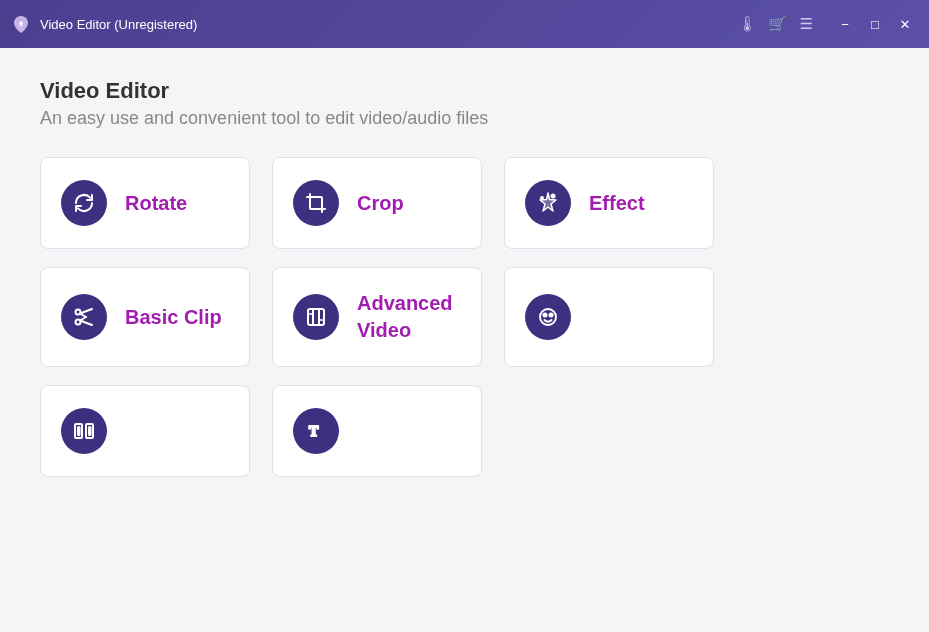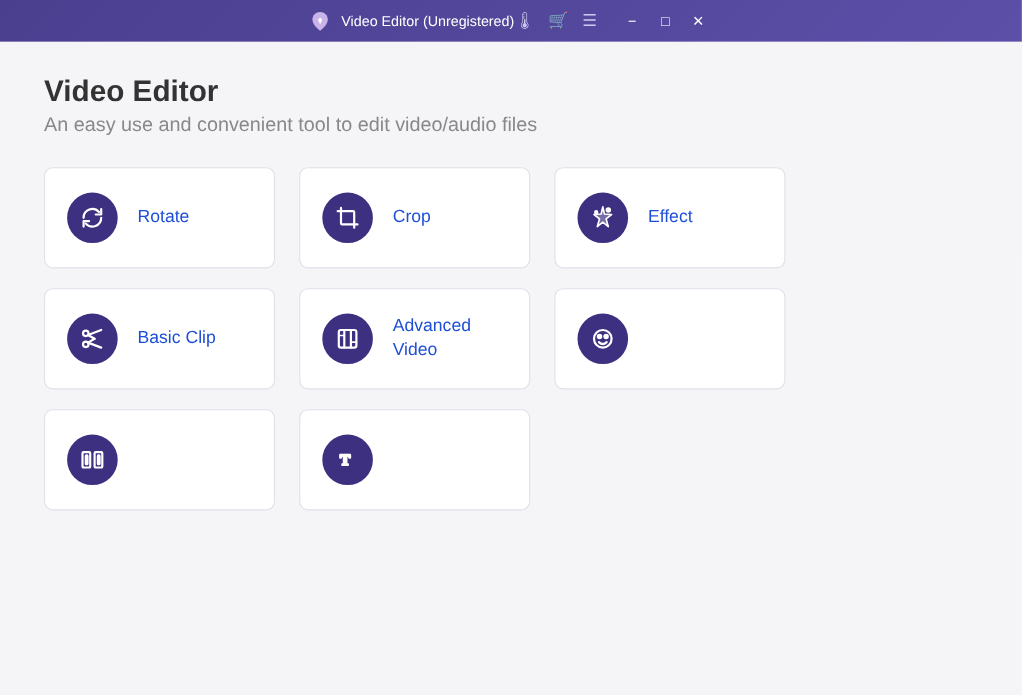--- a/index.html
+++ b/index.html
@@ -8,25 +8,25 @@
       width: 929px;
       height: 632px;
       font-family: 'Segoe UI', Arial, sans-serif;
       background: #f0f0f5;
       overflow: hidden;
     }
 
     
     .titlebar {
       background: linear-gradient(135deg, #4a3f8f, #5b4fa8);
-      height: 38px;
+      height: 48px;
       display: flex;
       align-items: center;
       padding: 0 10px;
-      justify-content: center;
+      justify-content: space-between;
       user-select: none;
     }
 
     .titlebar-left {
       display: flex;
       align-items: center;
       gap: 8px;
     }
 
     .titlebar-logo {
@@ -72,21 +72,21 @@
 
     
     .main {
       background: #f5f5f8;
       padding: 30px 40px;
       height: calc(632px - 38px);
       overflow: auto;
     }
 
     .page-title {
-      font-size: 27px;
+      font-size: 22px;
       font-weight: 600;
       color: #333;
       margin-bottom: 4px;
     }
 
     .page-subtitle {
       font-size: 18px;
       color: #888;
       margin-bottom: 28px;
     }
@@ -118,23 +118,23 @@
       background: #3d3080;
       display: flex;
       align-items: center;
       justify-content: center;
       flex-shrink: 0;
       color: #fff;
       font-size: 20px;
     }
 
     .card-label {
-      font-size: 16px;
-      color: #1d4ed8;
-      font-weight: 400;
+      font-size: 20px;
+      color: #a21caf;
+      font-weight: 700;
       line-height: 1.35;
     }
 
     
     .icon-svg {
       width: 24px;
       height: 24px;
       fill: none;
       stroke: #fff;
       stroke-width: 2;

